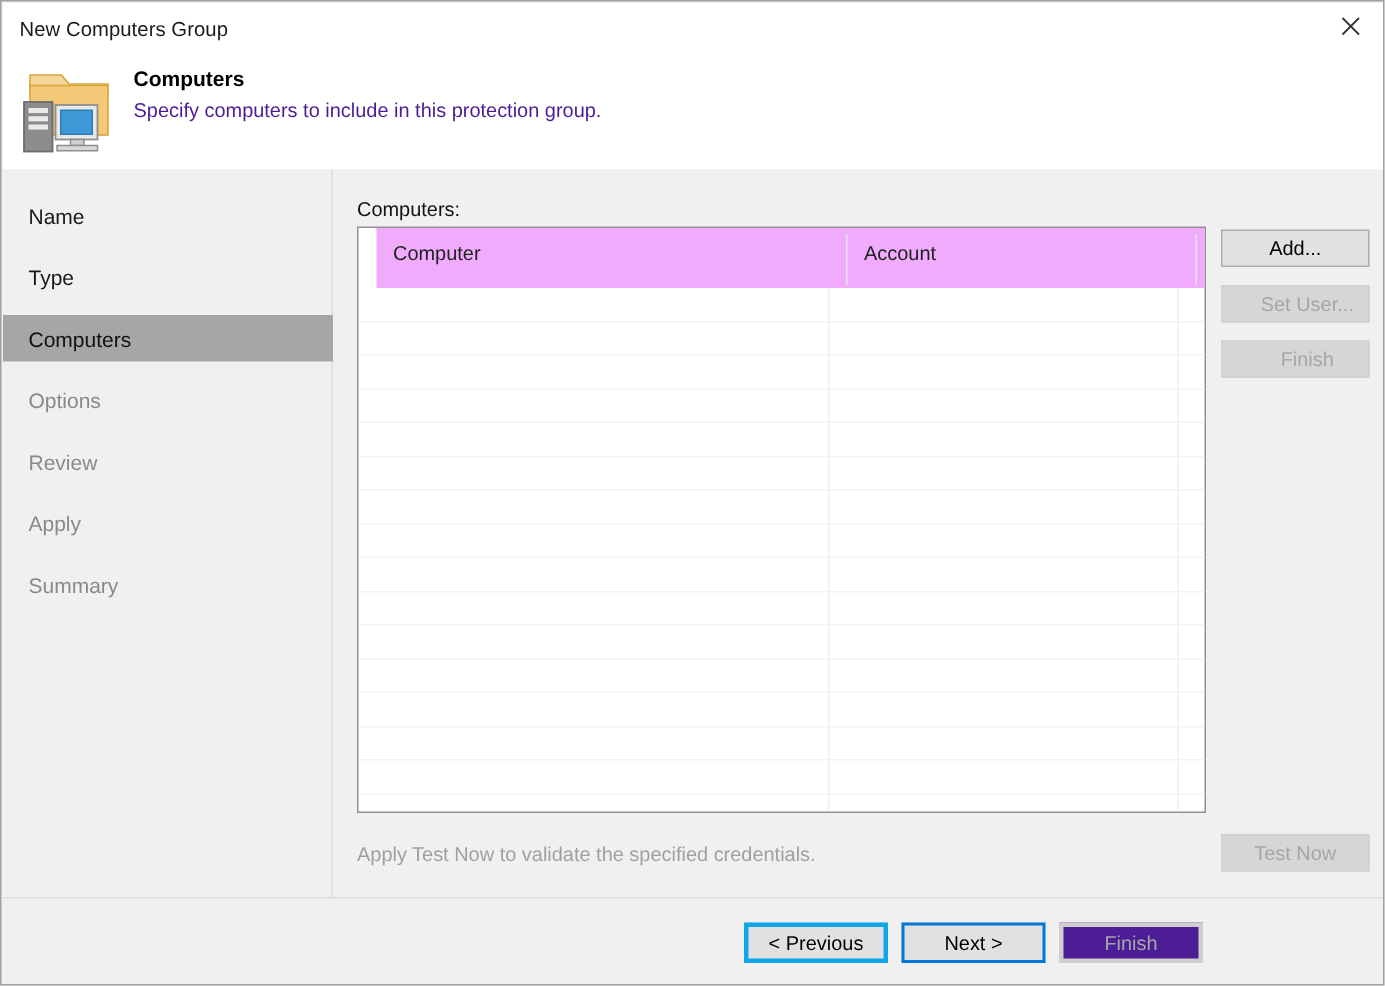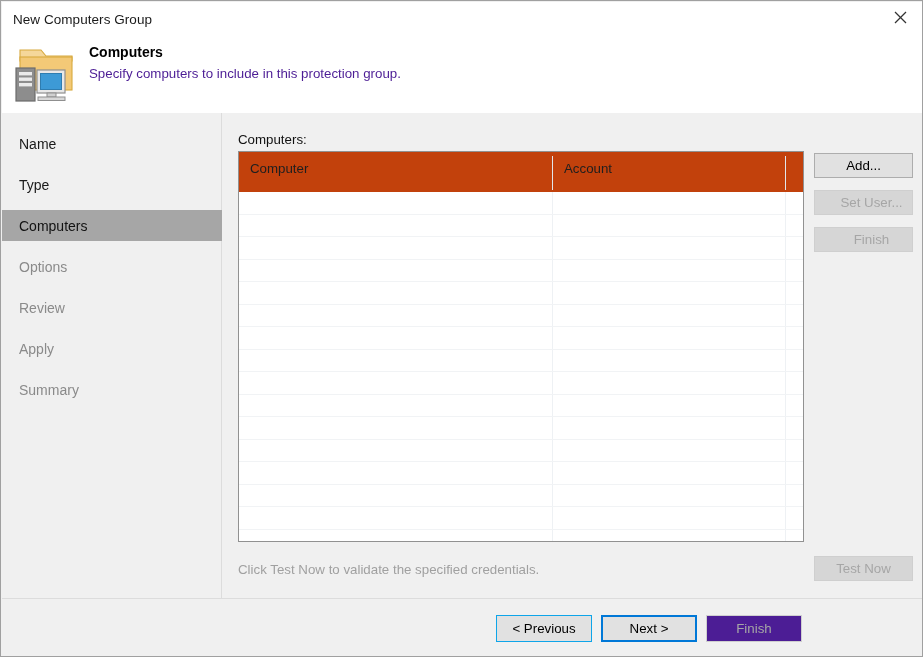--- a/index.html
+++ b/index.html
@@ -151,24 +151,24 @@
     top: 38px;
     width: 566px;
     height: 391px;
     background: #ffffff;
     border: 1px solid #919191;
     box-sizing: border-box;
     overflow: hidden;
   }
   #grid-header {
     position: absolute;
-    left: 0; top: 0;
+    left: 12px; top: 0;
     width: 100%;
     height: 40px;
-    background: #c2410c;
+    background: #f0abfc;
   }
   .grid-col-head {
     position: absolute;
     top: 0;
     height: 40px;
     display: flex;
     align-items: flex-start;
     padding-top: 9px;
     padding-left: 11px;
     box-sizing: border-box;
@@ -282,21 +282,21 @@
     box-sizing: border-box;
   }
   .foot-btn {
     position: absolute;
     top: 16px;
     width: 96px;
     height: 27px;
     font-family: "Liberation Sans", sans-serif;
     font-size: 13.3px;
     box-sizing: border-box;
-    border: 1px solid #0ea5e9;
+    border: 3px solid #0ea5e9;
     background: #e1e1e1;
     color: #000000;
     cursor: pointer;
     display: flex;
     align-items: center;
     justify-content: center;
     white-space: nowrap;
   }
   .foot-btn.focused {
     border: 2px solid #0078d7;
@@ -408,21 +408,21 @@
             <div class="grid-row"></div>
             <div class="grid-row"></div>
             <div class="grid-row"></div>
           </div>
       </div>
 
       <div class="side-btn" id="btn-add">Add...</div>
       <div class="side-btn disabled" id="btn-setuser">Set User...</div>
       <div class="side-btn disabled" id="btn-remove">Finish</div>
 
-      <div id="hint-text">Click Test Now to validate the specified credentials.</div>
+      <div id="hint-text">Apply Test Now to validate the specified credentials.</div>
       <div id="btn-testnow">Test Now</div>
     </div>
   </div>
 
   <div id="footer">
     <div class="foot-btn" id="btn-previous">&lt; Previous</div>
     <div class="foot-btn focused" id="btn-next">Next &gt;</div>
     <div class="foot-btn disabled" id="btn-finish">Finish</div>
   </div>
 

